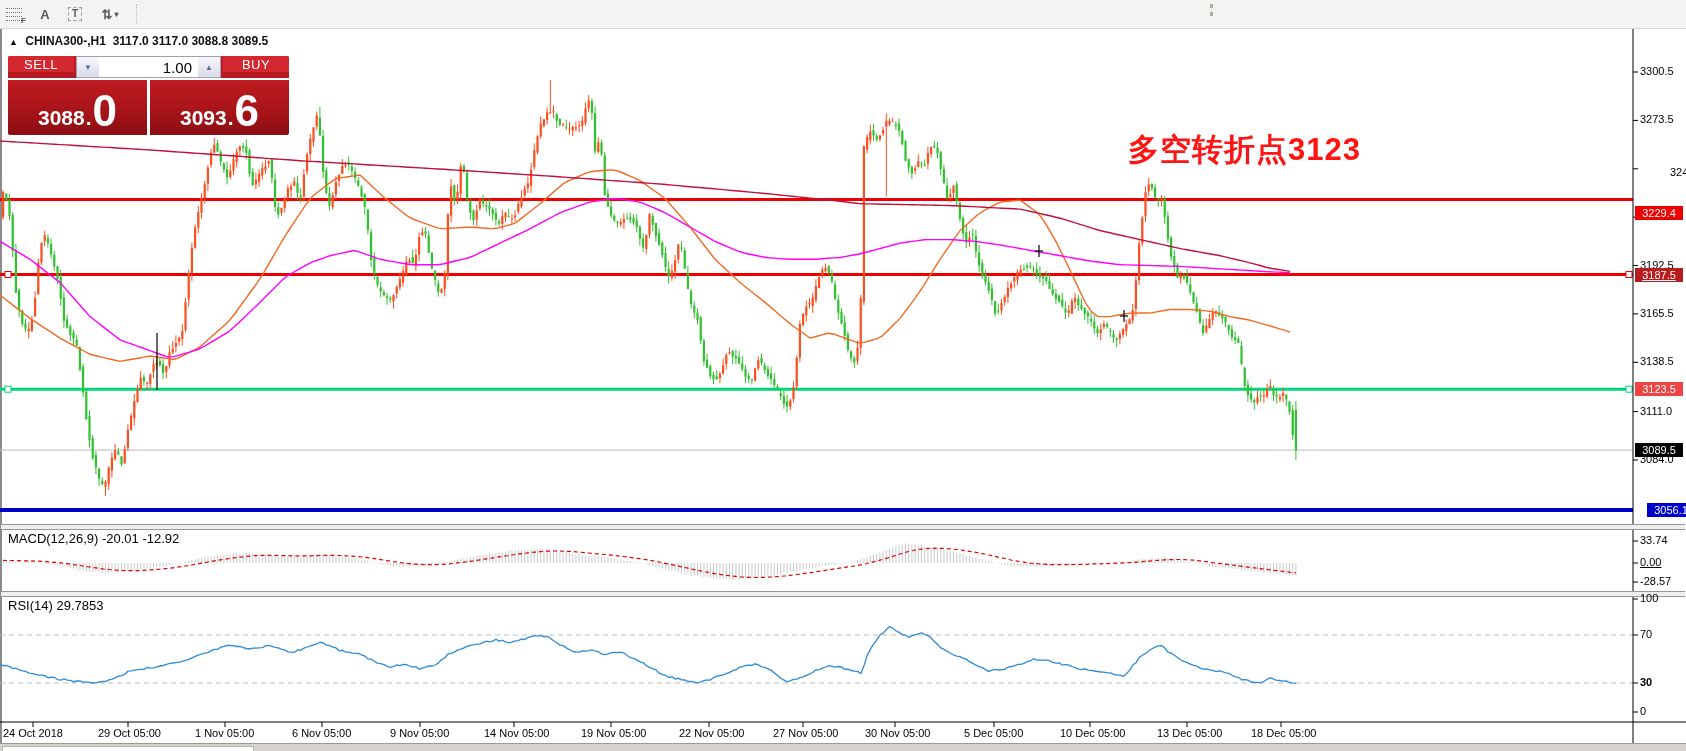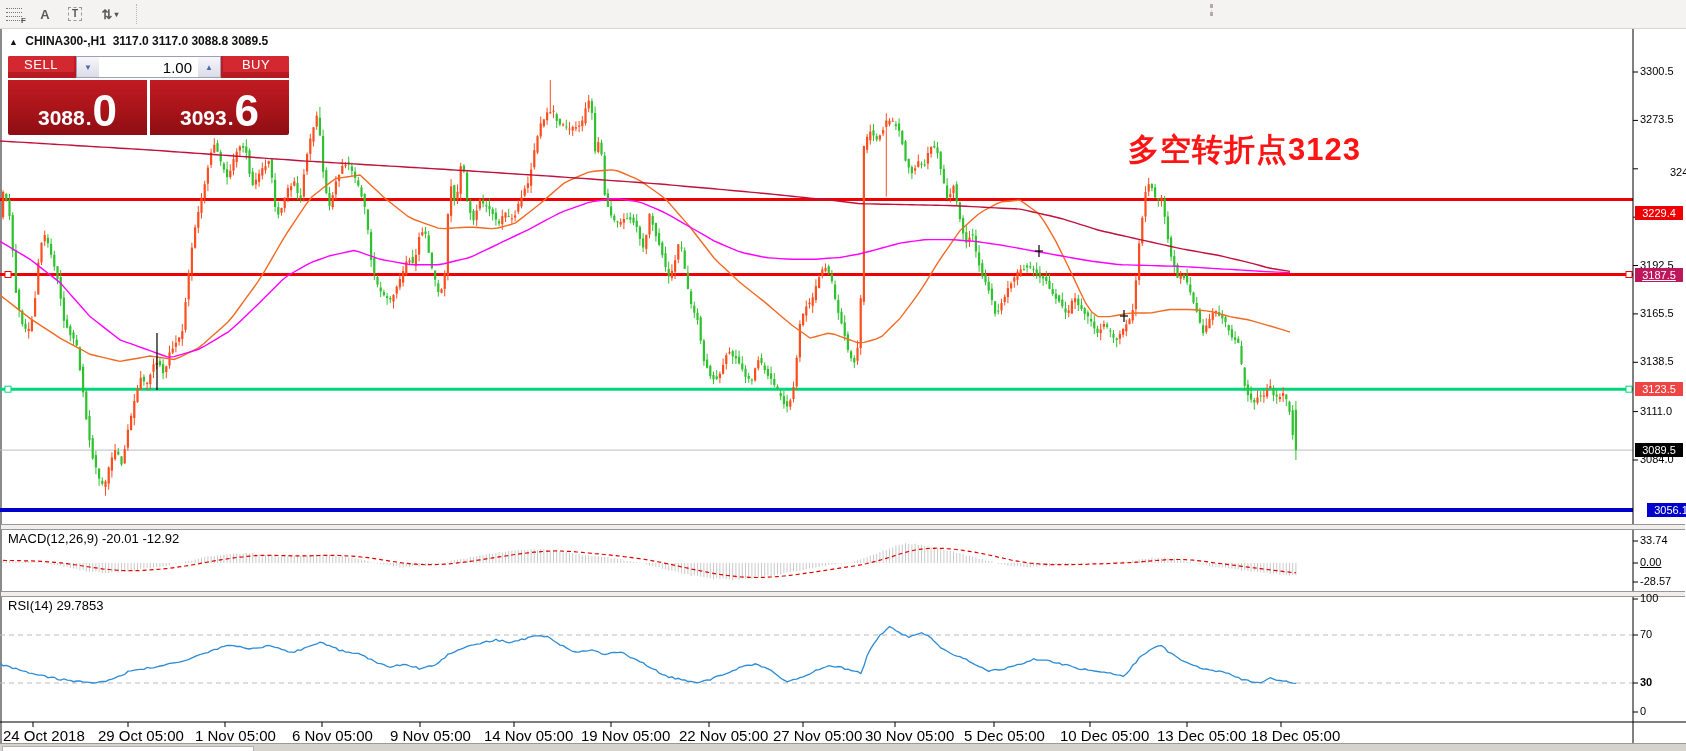--- a/index.html
+++ b/index.html
@@ -26,21 +26,21 @@
   #title{position:absolute;left:9px;top:34px;font-size:12px;font-weight:600;color:#111;z-index:5;}
   #title .tri{font-size:9px;margin-right:4px;}
   svg#plot{position:absolute;left:0;top:0;width:1686px;height:751px;z-index:2;pointer-events:none;}
   
   .paneSep{position:absolute;left:1px;width:1684px;height:4px;background:#f0efed;
     border-top:1px solid #979797;border-bottom:1px solid #979797;z-index:3;}
   
   .ptick{position:absolute;left:1640px;font-size:11px;color:#000;z-index:4;}
   .ptag{position:absolute;left:1635px;width:48px;height:14px;font-size:11px;line-height:14px;
     text-align:center;color:#fff;z-index:4;}
-  .dlab{position:absolute;top:727px;font-size:15px;color:#000;white-space:nowrap;z-index:4;}
+  .dlab{position:absolute;top:727px;font-size:11px;color:#000;white-space:nowrap;z-index:4;}
   .indlab{position:absolute;font-size:13px;color:#000;z-index:4;}
   
   #tpanel{position:absolute;left:8px;top:56px;width:281px;height:73px;z-index:5;
     background:linear-gradient(#c61d25,#8e0f15);border-radius:2px;}
   .tprow{position:absolute;left:0;top:0;width:281px;height:22px;}
   .tpbtn{position:absolute;top:0;height:16px;background:#d42830;color:#fff;font-size:13px;
     display:flex;align-items:center;justify-content:center;letter-spacing:.5px;}
   #sellbtn{left:0;width:66px;border-top-left-radius:2px;}
   #buybtn{left:215px;width:66px;border-top-right-radius:2px;}
   #volgrp{position:absolute;left:68px;top:0;width:145px;height:22px;background:#fff;
@@ -1427,21 +1427,21 @@
       <div class="ptick" style="top: 166px; margin-left: 30px;">3246.5</div>
       <div class="ptick" style="top: 210px;">3219.5</div>
       <div class="ptick" style="top: 259px;">3192.5</div>
       <div class="ptick" style="top: 307px;">3165.5</div>
       <div class="ptick" style="top: 355px;">3138.5</div>
       <div class="ptick" style="top: 405px;">3111.0</div>
       <div class="ptick" style="top: 453px;">3084.0</div>
     </div>
   <div id="ptags">
       <div class="ptag" style="top: 192px; background: rgb(238, 0, 0); color: rgb(255, 255, 255); margin-top: 14px;">3229.4</div>
-      <div class="ptag" style="top: 268px; background: #be185d; color: rgb(255, 255, 255); text-decoration: underline;">3187.5</div>
+      <div class="ptag" style="top: 268px; background: #b91c1c; color: rgb(255, 255, 255); text-decoration: underline;">3187.5</div>
       <div class="ptag" style="top: 382px; background: #ef4444; color: rgb(255, 255, 255);">3123.5</div>
       <div class="ptag" style="top: 443px; background: rgb(0, 0, 0); color: rgb(255, 255, 255);">3089.5</div>
       <div class="ptag" style="top: 503px; background: rgb(0, 0, 204); color: rgb(255, 255, 255); margin-left: 12px;">3056.1</div>
     </div>
   <div id="dlabs">
       <div class="dlab" style="left: 3px;">24 Oct 2018</div>
       <div class="dlab" style="left: 98px;">29 Oct 05:00</div>
       <div class="dlab" style="left: 195px;">1 Nov 05:00</div>
       <div class="dlab" style="left: 292px;">6 Nov 05:00</div>
       <div class="dlab" style="left: 390px;">9 Nov 05:00</div>

